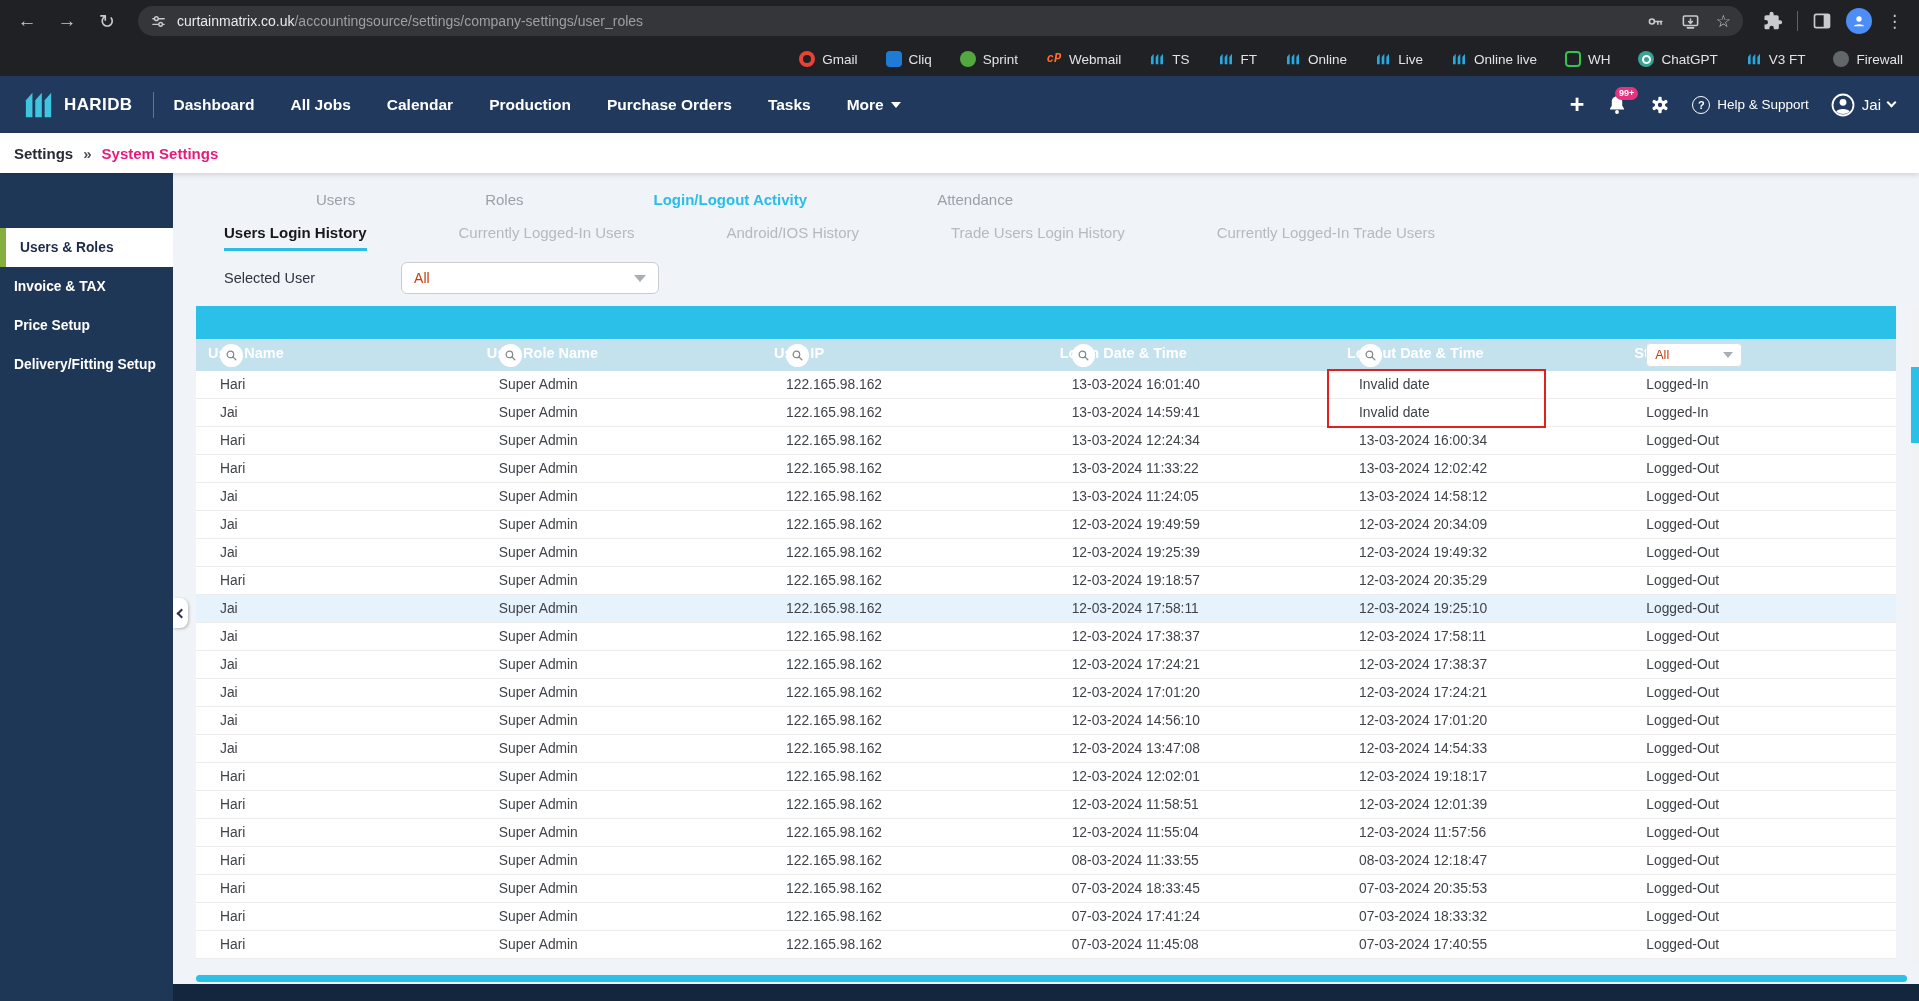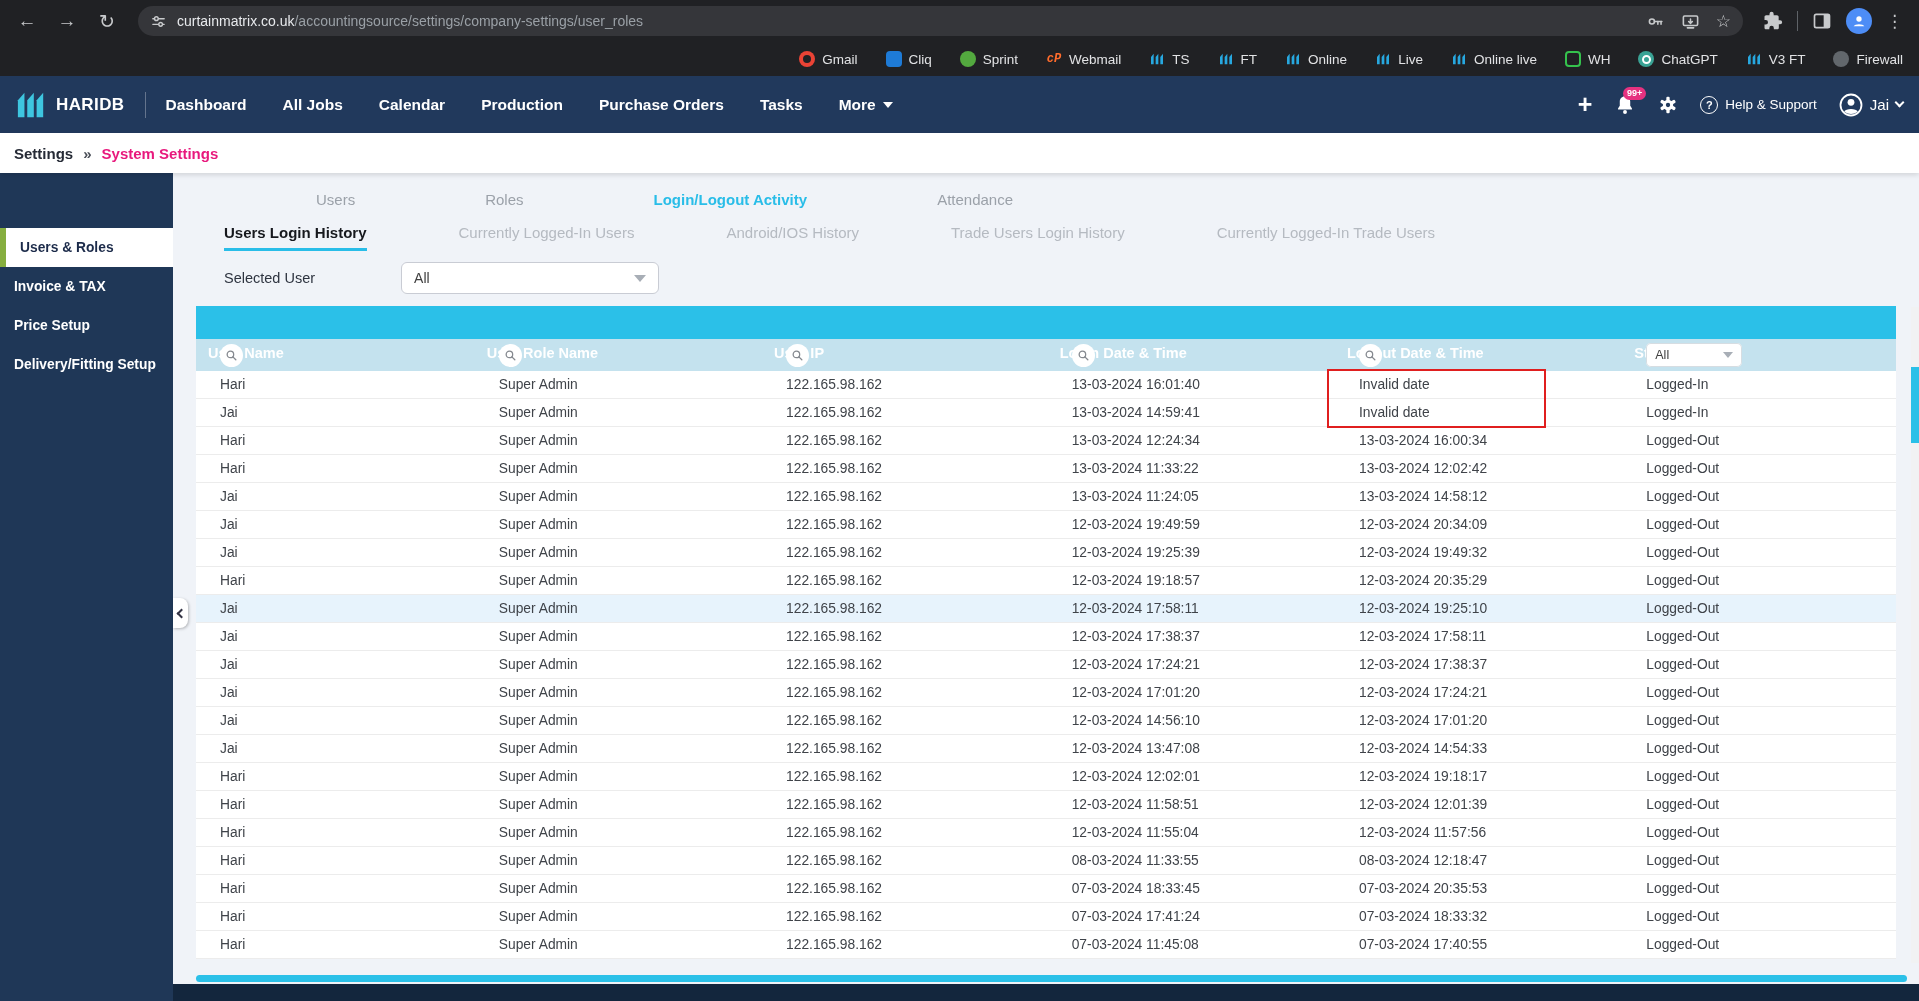--- a/index.html
+++ b/index.html
@@ -28,21 +28,21 @@
   .ic.google::after { content:""; position:absolute; inset:4px; background:#202124; border-radius:50%; }
   .ic.chat { border-radius:4px; background-image:radial-gradient(circle at 28% 55%, #fff 1.3px, transparent 1.9px), radial-gradient(circle at 52% 55%, #fff 1.3px, transparent 1.9px), radial-gradient(circle at 76% 55%, #fff 1.3px, transparent 1.9px); }
   .ic.pen { border-radius:50%; background-image:linear-gradient(135deg, transparent 42%, #fff 42% 58%, transparent 58%); }
   .ic.cp { color:#ff6c2c; font-weight:bold; font-style:italic; font-size:12px; }
   .ic.grid { border-radius:4px; background:transparent !important; border:2.5px solid; }
   .ic.openai { border-radius:50%; position:relative; }
   .ic.openai::after { content:""; position:absolute; inset:3.5px; border:2px solid #fff; border-radius:50%; }
   .ic.globe { border-radius:50%; background-image:linear-gradient(100deg, transparent 44%, #eceff1 44% 56%, transparent 56%); }
 
   
-  .app-nav { height:57px; background:#21395c; display:flex; align-items:center; padding:0 16px; color:#fff; }
+  .app-nav { height:57px; background:#21395c; display:flex; align-items:center; padding:0 24px; color:#fff; }
   .brand { display:flex; align-items:center; gap:10px; }
   .brand-name { font-size:17px; font-weight:bold; letter-spacing:.4px; }
   .nav-divider { width:1px; height:26px; background:rgba(255,255,255,.3); margin:0 20px; }
   .nav-items { display:flex; align-items:center; gap:36px; }
   .nav-item { font-size:15.5px; font-weight:600; color:#fff; display:flex; align-items:center; gap:7px; cursor:default; }
   .caret-down { width:0; height:0; border-left:5px solid transparent; border-right:5px solid transparent; border-top:6px solid #fff; }
   .nav-right { margin-left:auto; display:flex; align-items:center; gap:22px; }
   .plus-glyph { font-size:25px; font-weight:bold; line-height:1; }
   .bell-wrap { position:relative; }
   .badge { position:absolute; top:-7px; right:-10px; background:#e63280; color:#fff; font-size:9px; font-weight:bold;
@@ -75,21 +75,21 @@
   .tab.active { color:#29bde8; font-weight:bold; }
 
   .subtabs-row { margin-top:13px; display:flex; gap:92px; padding-left:28px; align-items:flex-start; }
   .subtab { font-size:15px; color:#b5bac1; padding-bottom:7px; cursor:default; }
   .subtab.active { color:#16181d; font-weight:bold; border-bottom:3px solid #29bde8; }
 
   .selected-row { margin-top:11px; display:flex; align-items:center; }
   .selected-label { font-size:14.5px; color:#2e3440; margin-left:28px; }
   .dd { height:32px; width:258px; margin-left:86px; background:#fff; border:1px solid #c9ccd4; border-radius:6px;
     display:flex; align-items:center; padding:0 12px; }
-  .dd-value { font-size:14px; color:#404040; }
+  .dd-value { font-size:14px; color:#c2410c; }
   .dd-caret { margin-left:auto; width:0; height:0; border-left:6px solid transparent; border-right:6px solid transparent; border-top:7px solid #a8aeb6; }
 
   .table { margin-top:12px; }
   .grid6 { display:grid; grid-template-columns:16.4% 16.9% 16.8% 16.9% 16.9% 16.1%; align-items:center; }
   .t-header { height:33px; background:#2bc0e8; color:#fff; }
   .t-header .hcell { font-size:14.5px; font-weight:bold; padding-left:12px;margin-top:39px; }
   .t-filter { height:32px; background:#c4e2ee; }
   .fcell { padding-left:24px; display:flex; align-items:center; }
   .search-chip { width:23px; height:23px; background:#fff; border-radius:50%; display:flex; align-items:center; justify-content:center; }
   .status-dd { height:24px; width:96px; background:#fff; border-radius:5px; display:flex; align-items:center; padding:0 9px; box-shadow:0 0 0 1px #d6dde2 inset; }

